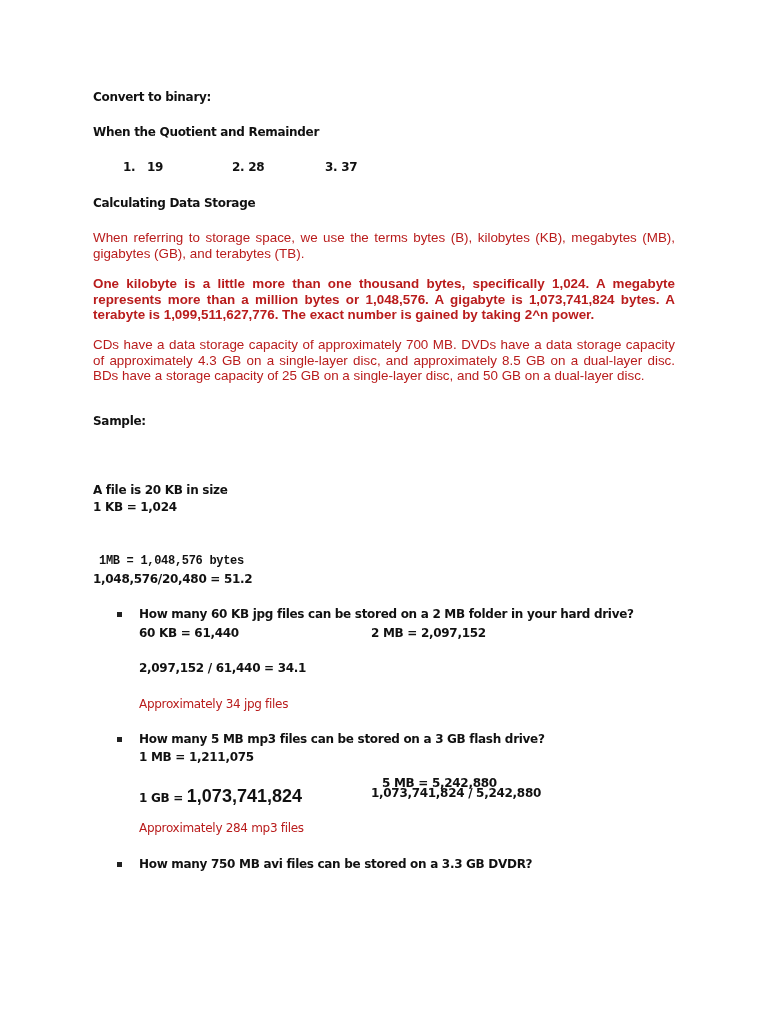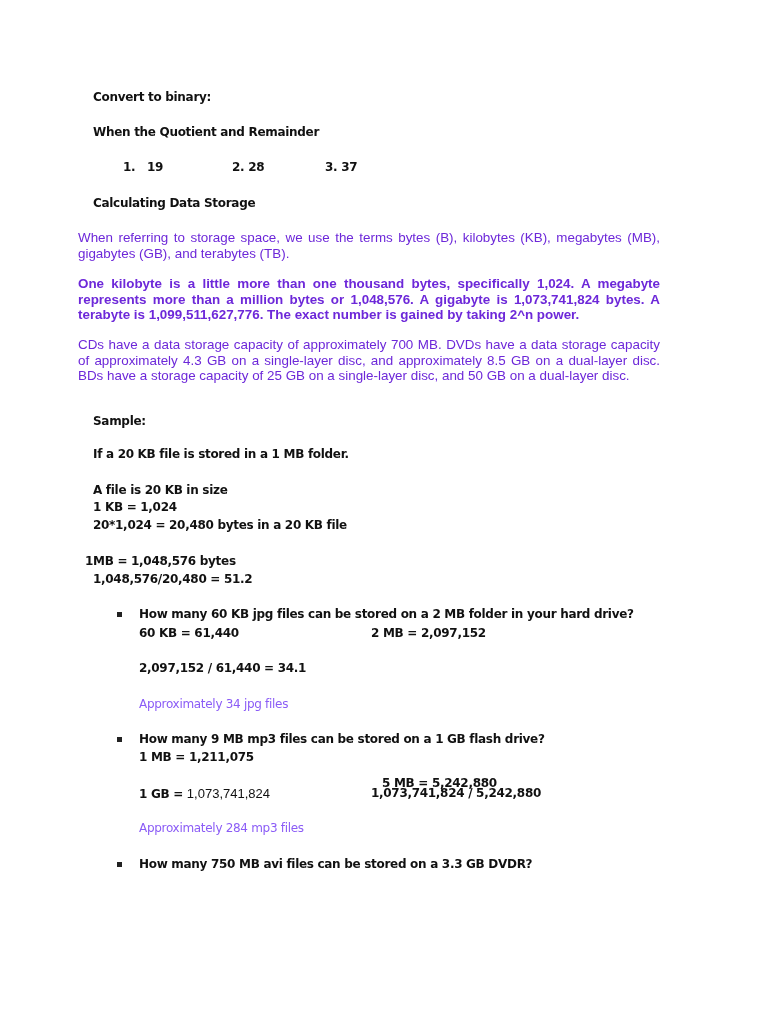--- a/index.html
+++ b/index.html
@@ -1,21 +1,21 @@
 <!DOCTYPE html>
 <html><head>
 <meta charset="utf-8">
 <style>
   html, body { margin: 0; padding: 0; background: #ffffff; }
   body { width: 768px; height: 1024px; position: relative; overflow: hidden; color: #111; }
   .page { position: absolute; left: 0; top: 0; width: 768px; height: 860px; background: #fff; }
   .b { position: absolute; font-family: "DejaVu Sans", sans-serif; font-weight: bold; font-size: 12px; white-space: nowrap; letter-spacing: -0.3px; }
-  .p { position: absolute; left: 78px; width: 582px; font-family: "Liberation Sans", sans-serif; font-size: 13.4px; line-height: 15.5px; text-align: justify; text-align-last: left; color: #6d28d9; }
-  .red { color: #8b5cf6; font-weight: normal; }
-  .reg { font-family: "Liberation Sans", sans-serif; font-weight: normal; font-size: 13px; letter-spacing: 0; }
+  .p { position: absolute; left: 93px; width: 582px; font-family: "Liberation Sans", sans-serif; font-size: 13.4px; line-height: 15.5px; text-align: justify; text-align-last: left; color: #b91c1c; }
+  .red { color: #b91c1c; font-weight: normal; }
+  .reg { font-family: "Liberation Sans", sans-serif; font-weight: bold; font-size: 18px; letter-spacing: 0; }
   .bullet { position: absolute; left: 117px; width: 5px; height: 5px; background: #222; }
 </style>
 </head>
 <body>
 
 <div class="page">
 
   <div class="b" style="left:93px; top:90px;">Convert to binary:</div>
   <div class="b" style="left:93px; top:125px;">When the Quotient and Remainder</div>
 
@@ -26,39 +26,37 @@
   </div>
 
   <div class="b" style="left:93px; top:196px;">Calculating Data Storage</div>
 
   <div class="p" style="top:230px;">When referring to storage space, we use the terms bytes (B), kilobytes (KB), megabytes (MB), gigabytes (GB), and terabytes (TB).</div>
   <div class="p" style="top:276px;font-weight:bold;">One kilobyte is a little more than one thousand bytes, specifically 1,024. A megabyte represents more than a million bytes or 1,048,576. A gigabyte is 1,073,741,824 bytes. A terabyte is 1,099,511,627,776. The exact number is gained by taking 2^n power.</div>
   <div class="p" style="top:337px;">CDs have a data storage capacity of approximately 700 MB. DVDs have a data storage capacity of approximately 4.3 GB on a single-layer disc, and approximately 8.5 GB on a dual-layer disc. BDs have a storage capacity of 25 GB on a single-layer disc, and 50 GB on a dual-layer disc.</div>
 
   <div class="b" style="left:93px; top:414px;">Sample:</div>
 
-  <div class="b" style="left:93px; top:447px;">If a 20 KB file is stored in a 1 MB folder.</div>
   <div class="b" style="left:93px; top:483px;">A file is 20 KB in size</div>
   <div class="b" style="left:93px; top:500px;">1 KB = 1,024</div>
-  <div class="b" style="left:93px; top:518px;">20*1,024 = 20,480 bytes in a 20 KB file</div>
-  <div class="b" style="left:85px; top:554px;">1MB = 1,048,576 bytes</div>
+  <div class="b" style="left:99px; top:554px;font-family:Liberation Mono, monospace;">1MB = 1,048,576 bytes</div>
   <div class="b" style="left:93px; top:572px;">1,048,576/20,480 = 51.2</div>
 
   <div>
     <div class="bullet" style="top:612px;"></div>
     <div class="b" style="left:139px; top:607px;">How many 60 KB jpg files can be stored on a 2 MB folder in your hard drive?</div>
     <div class="b" style="left:139px; top:626px;">60 KB = 61,440</div>
     <div class="b" style="left:371px; top:626px;">2 MB = 2,097,152</div>
     <div class="b" style="left:139px; top:661px;">2,097,152 / 61,440 = 34.1</div>
     <div class="b red" style="left:139px; top:697px;">Approximately 34 jpg files</div>
   </div>
 
   <div>
     <div class="bullet" style="top:737px;"></div>
-    <div class="b" style="left:139px; top:732px;">How many 9 MB mp3 files can be stored on a 1 GB flash drive?</div>
+    <div class="b" style="left:139px; top:732px;">How many 5 MB mp3 files can be stored on a 3 GB flash drive?</div>
     <div class="b" style="left:139px; top:750px;">1 MB = 1,211,075</div>
     <div class="b" style="left:371px; top:776px;margin-left:11px;">5 MB = 5,242,880</div>
     <div class="b" style="left:139px; top:786px;"><span>1 GB = </span><span class="reg">1,073,741,824</span></div>
     <div class="b" style="left:371px; top:786px;">1,073,741,824 / 5,242,880</div>
     <div class="b red" style="left:139px; top:821px;">Approximately 284 mp3 files</div>
   </div>
 
   <div>
     <div class="bullet" style="top:862px;"></div>
     <div class="b" style="left:139px; top:857px;">How many 750 MB avi files can be stored on a 3.3 GB DVDR?</div>

